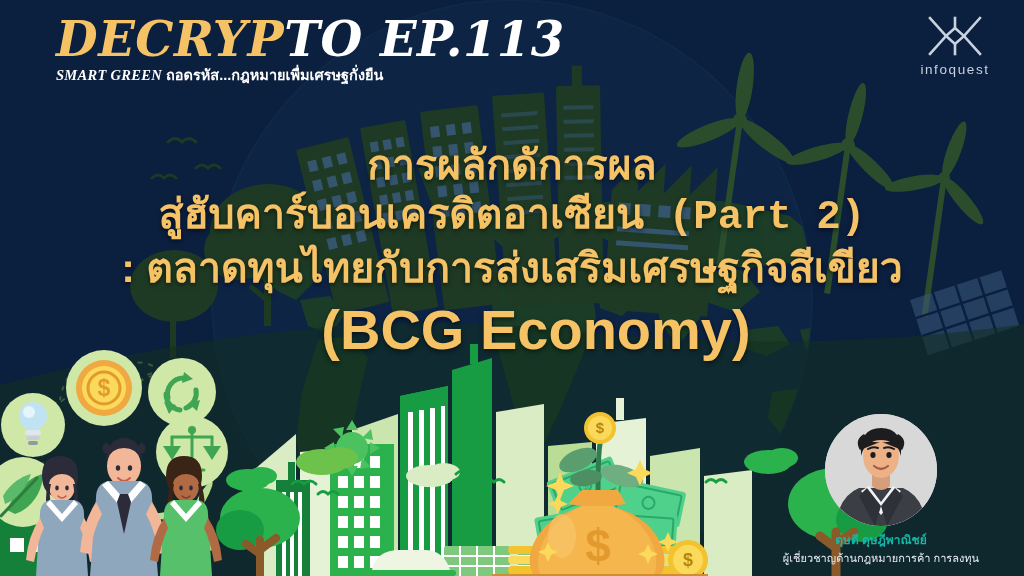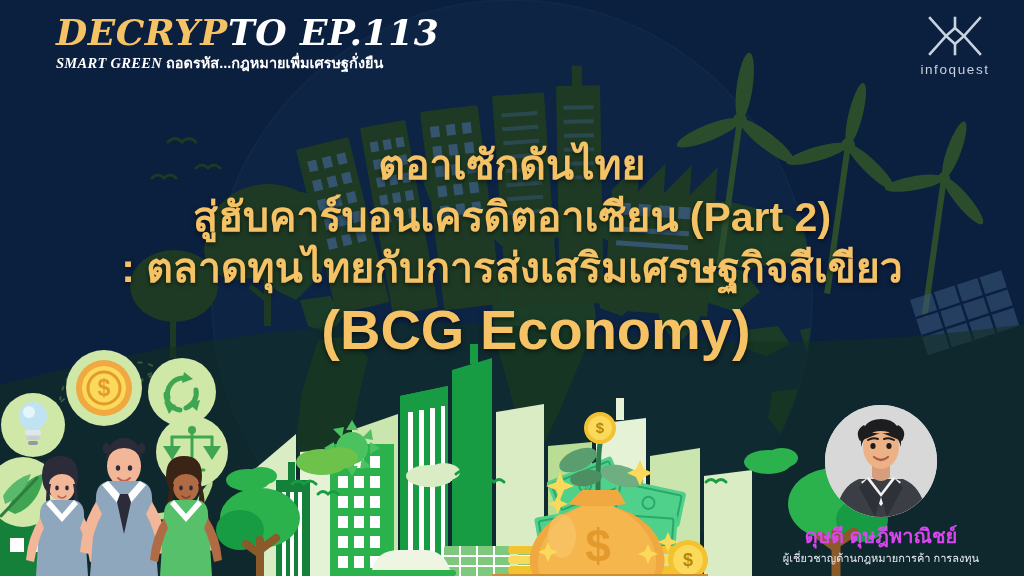--- a/index.html
+++ b/index.html
@@ -18,21 +18,21 @@
 
   
   .layer { position:absolute; top:0; left:0; width:1024px; height:576px; }
   .layer svg { display:block; width:1024px; height:576px; }
 
   
   .header { position:absolute; top:14px; left:56px; z-index:40; }
   .show-title {
     font-family:"DejaVu Serif","Liberation Serif",serif;
     font-weight:bold; font-style:italic;
-    font-size:36px; letter-spacing:0.5px;
+    font-size:48px; letter-spacing:0.5px;
     line-height:1.05;
     white-space:nowrap;
   }
   .show-title .gold { color:#f5c365; }
   .show-title .white { color:#ffffff; }
   .show-sub {
     margin-top:3px;
     font-size:14.5px;
     color:#ffffff;
     white-space:nowrap;
@@ -59,37 +59,37 @@
   .main-title {
     position:absolute; top:140px; left:0; width:1024px;
     z-index:35; text-align:center;
     color:#f5c365;
     font-weight:bold;
     line-height:1.26;
     text-shadow:0 2px 5px rgba(0,0,0,0.55);
   }
   .main-title .tl { display:block; white-space:nowrap; }
   .tl1 { font-size:41px; }
-  .tl2 { font-size:41px; }
+  .tl2 { font-size:41px;font-family:Liberation Mono, monospace; }
   .tl3 { font-size:41px; }
   .tl4 { font-size:56px;margin-left:48px; }
 
   
   .speaker {
     position:absolute; right:18px; bottom:10px;
     width:250px; z-index:45; text-align:center;
   }
   .avatar-wrap {
     width:112px; height:112px; margin:0 auto 8px auto;
     border-radius:50%; overflow:hidden;
     background:#dcdcdc; position:relative;
   }
   .avatar-wrap svg { display:block; width:112px; height:112px; }
   .speaker-name {
-    color:#d946ef; font-size:20px; font-weight:bold;
+    color:#14b8a6; font-size:12px; font-weight:bold;
     line-height:1.15; white-space:nowrap;
   }
   .speaker-role {
     color:#e8edf4; font-size:11px; line-height:1.35;
     margin-top:3px;
   }
   .speaker-role span { display:block; white-space:nowrap; }
 </style>
 </head>
 <body>
@@ -706,21 +706,21 @@
         <path d="M43 4 L43 14"></path>
         <path d="M34 22 L43 14 L52 22"></path>
         <path d="M34 22 L43 30 L52 22"></path>
         <path d="M43 30 L43 40"></path>
       </g>
     </svg>
     <div class="brand-name">infoquest</div>
   </div>
 
   <div class="main-title">
-    <span class="tl tl1">ตอาเซักดันไทย</span>
+    <span class="tl tl1">การผลักดัการผล</span>
     <span class="tl tl2">สู่ฮับคาร์บอนเครดิตอาเซียน (Part 2)</span>
     <span class="tl tl3">: ตลาดทุนไทยกับการส่งเสริมเศรษฐกิจสีเขียว</span>
     <span class="tl tl4">(BCG Economy)</span>
   </div>
 
   <div class="speaker">
     <div class="avatar-wrap">
       <svg viewBox="0 0 112 112" aria-hidden="true">
         <rect width="112" height="112" fill="#d8d8d8"></rect>
 

